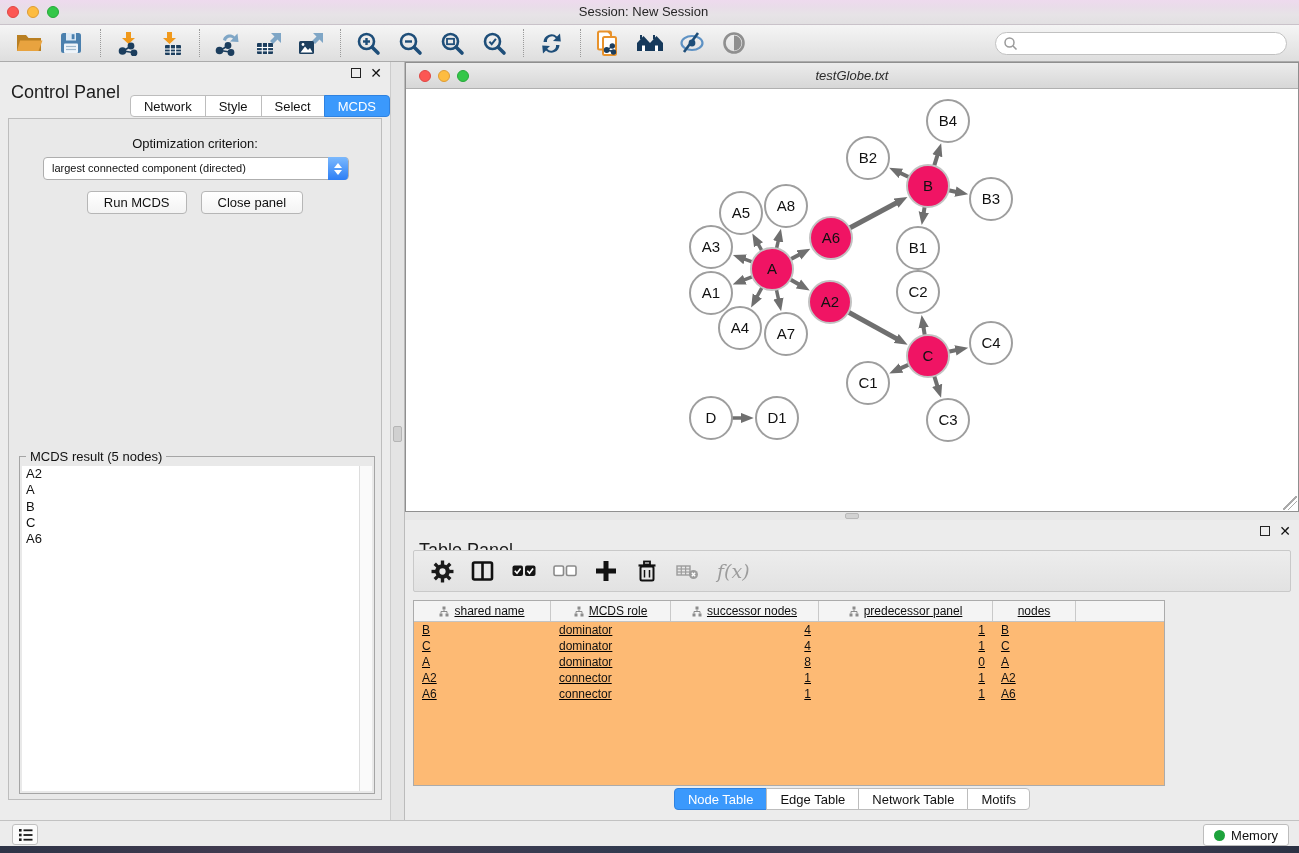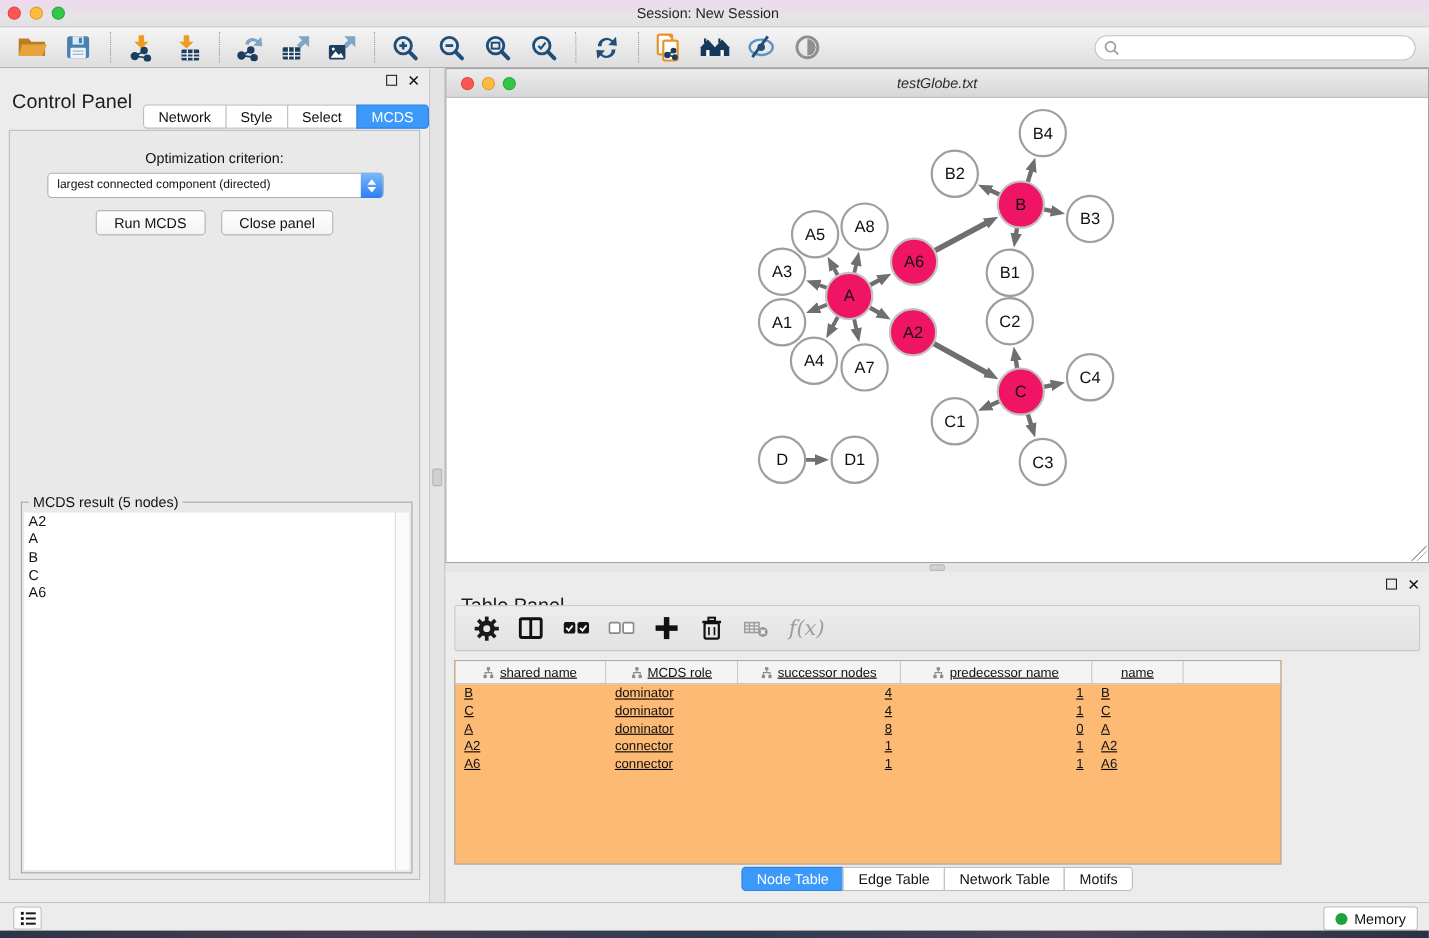--- a/index.html
+++ b/index.html
@@ -603,24 +603,24 @@
                 </svg>
                 <span>successor nodes</span>
               </div>
               <div class="dt-hcell" style="width: 174px;">
                 <svg width="10" height="11" viewBox="0 0 10 11">
                   <rect x="3.5" y="0.5" width="3" height="3" fill="#8c8c8c"></rect>
                   <rect x="0.5" y="7.5" width="3" height="3" fill="#8c8c8c"></rect>
                   <rect x="6.5" y="7.5" width="3" height="3" fill="#8c8c8c"></rect>
                   <path d="M5 3.5 V5.5 M2 7.5 V5.5 H8 V7.5" stroke="#8c8c8c" fill="none"></path>
                 </svg>
-                <span>predecessor name</span>
+                <span>predecessor panel</span>
               </div>
               <div class="dt-hcell" style="width: 83px;">
-                <span>name</span>
+                <span>nodes</span>
               </div>
               <div class="dt-hcell dt-hfill"></div>
             </div>
           <div id="dt-body">
               <div class="dt-row">
                 <div class="dt-cell" style="width: 137px;">B</div>
                 <div class="dt-cell" style="width: 120px;">dominator</div>
                 <div class="dt-cell num" style="width: 148px;">4</div>
                 <div class="dt-cell num" style="width: 174px;">1</div>
                 <div class="dt-cell" style="width: 83px;">B</div>

